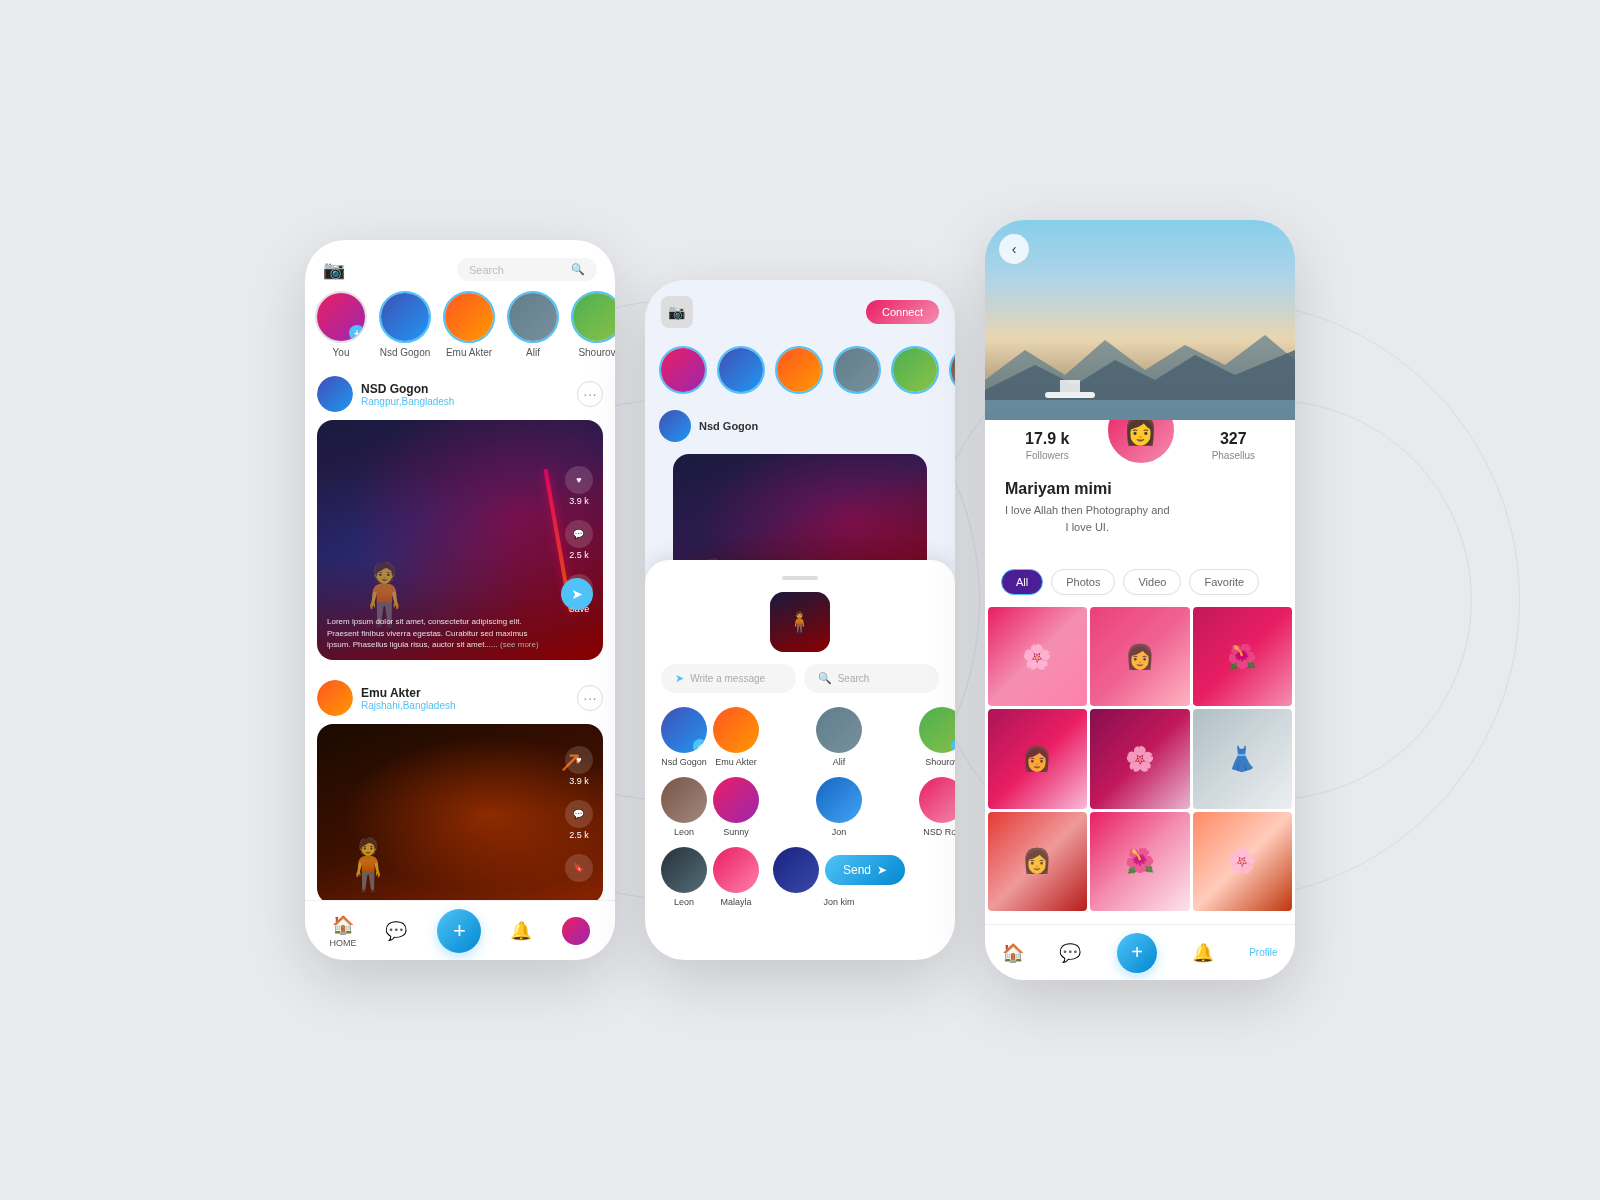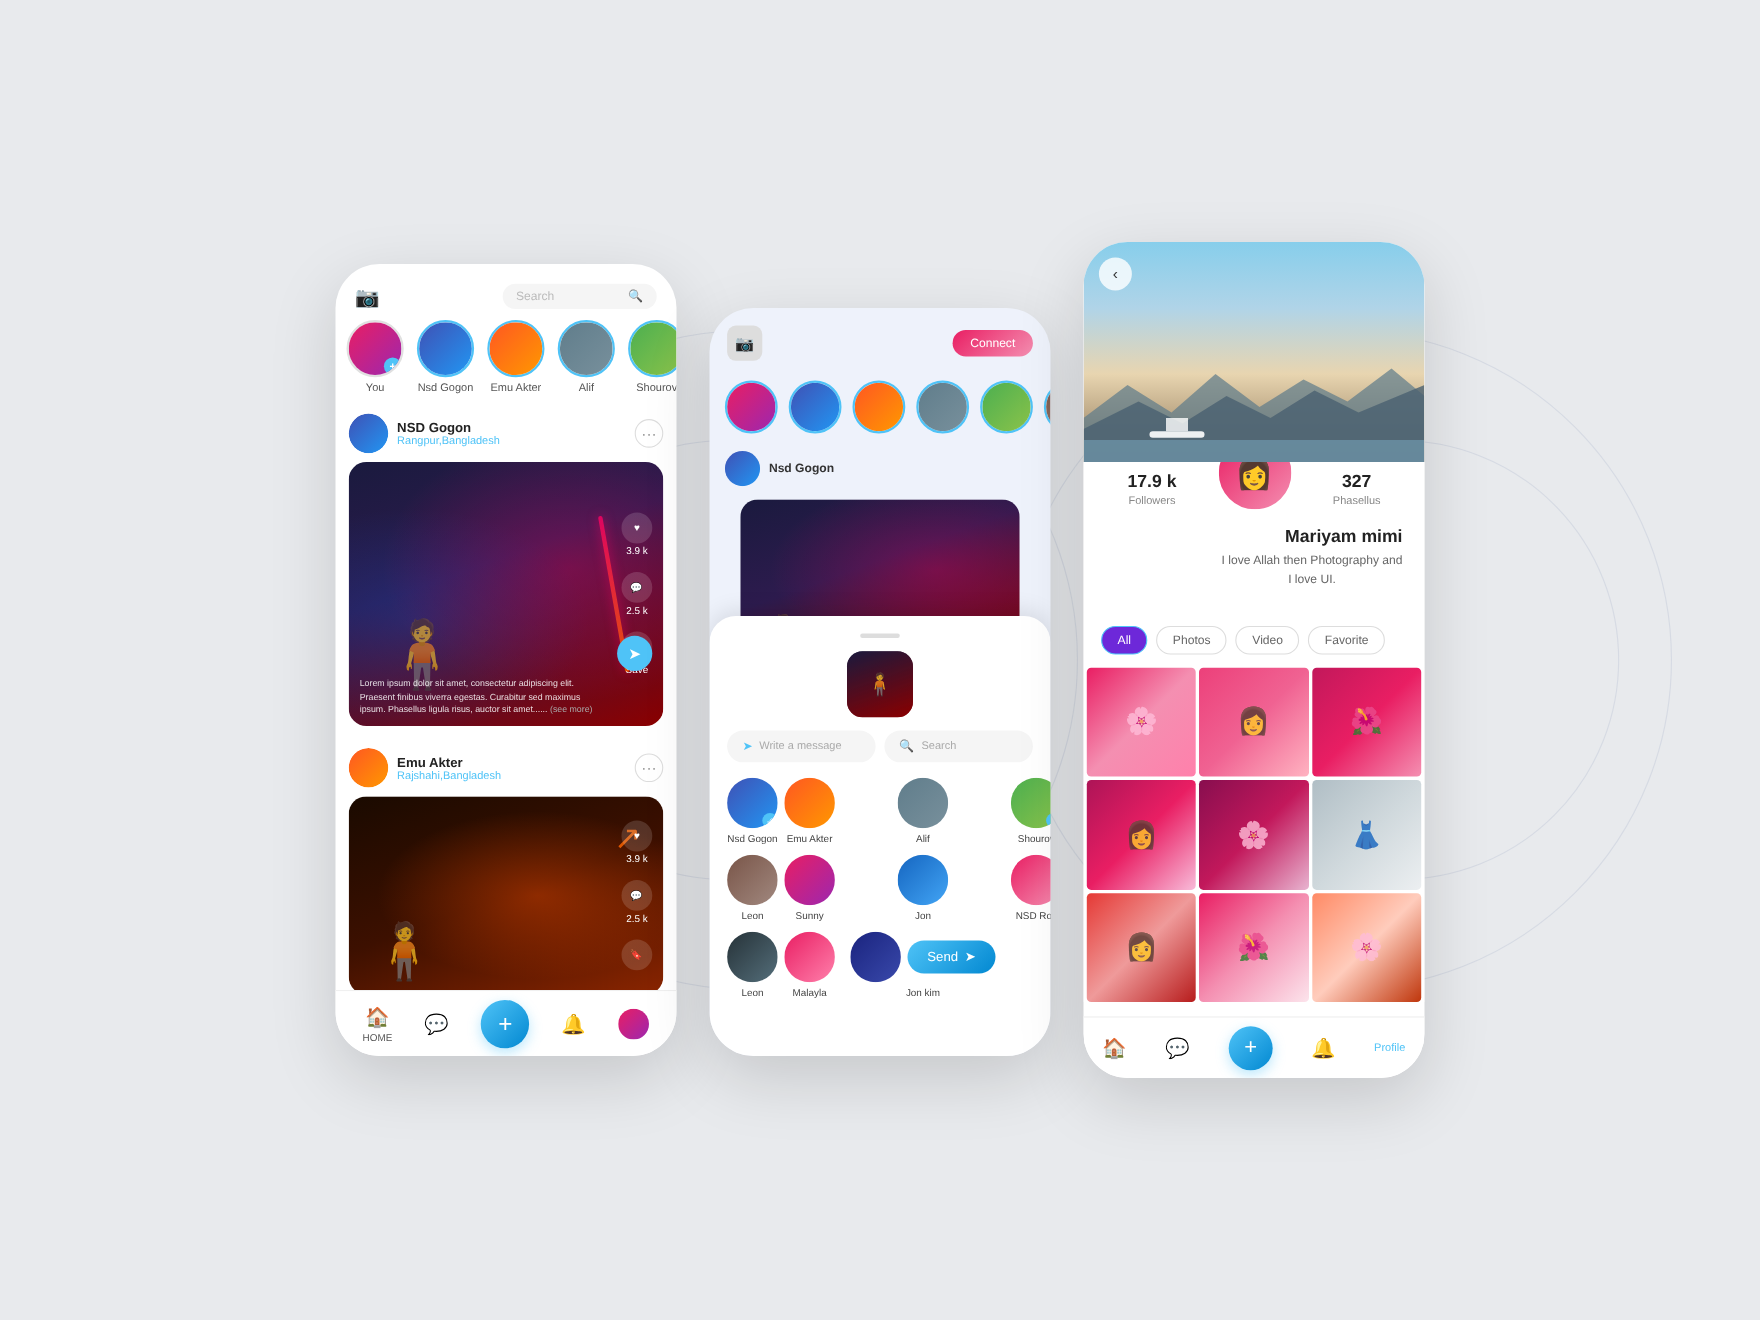--- a/index.html
+++ b/index.html
@@ -363,21 +363,21 @@
     .p3-back-btn {
       position: absolute; top: 14px; left: 14px;
       width: 30px; height: 30px; background: rgba(255,255,255,0.8);
       border-radius: 50%; display: flex; align-items: center; justify-content: center;
       font-size: 14px; color: #333; cursor: pointer;
     }
     .p3-profile-section {
       padding: 0 20px 12px;
       display: flex;
       flex-direction: column;
-      align-items: flex-end;
+      align-items: flex-start;
       background: white;
     }
     .p3-avatar-wrapper {
       margin-top: -36px;
       width: 72px; height: 72px; border-radius: 50%; overflow: hidden;
       border: 3px solid white;
       background: linear-gradient(135deg, #e91e63, #f48fb1);
       display: flex; align-items: center; justify-content: center;
     }
     .p3-stats {
@@ -404,21 +404,21 @@
     }
     .p3-tabs {
       display: flex; gap: 8px; padding: 12px 16px;
       background: white;
     }
     .p3-tab {
       padding: 6px 14px; border-radius: 20px; font-size: 11px;
       cursor: pointer; border: 1.5px solid #ddd; color: #666; background: white;
     }
     .p3-tab.active {
-      background: #6d28d9; color: white; border-color: #4fc3f7;
+      background: #4c1d95; color: white; border-color: #4fc3f7;
     }
     .p3-grid {
       display: grid;
       grid-template-columns: repeat(3, 1fr);
       gap: 3px;
       padding: 0 3px;
       background: white;
     }
     .p3-grid-item {
       aspect-ratio: 1;

